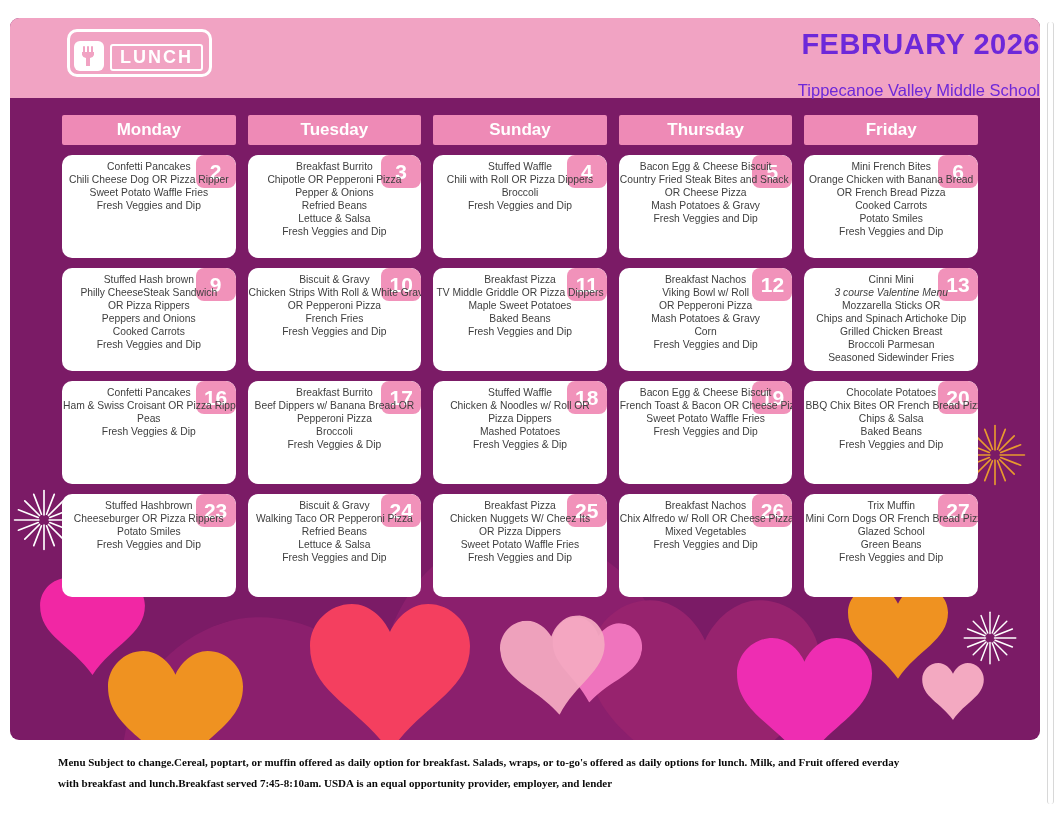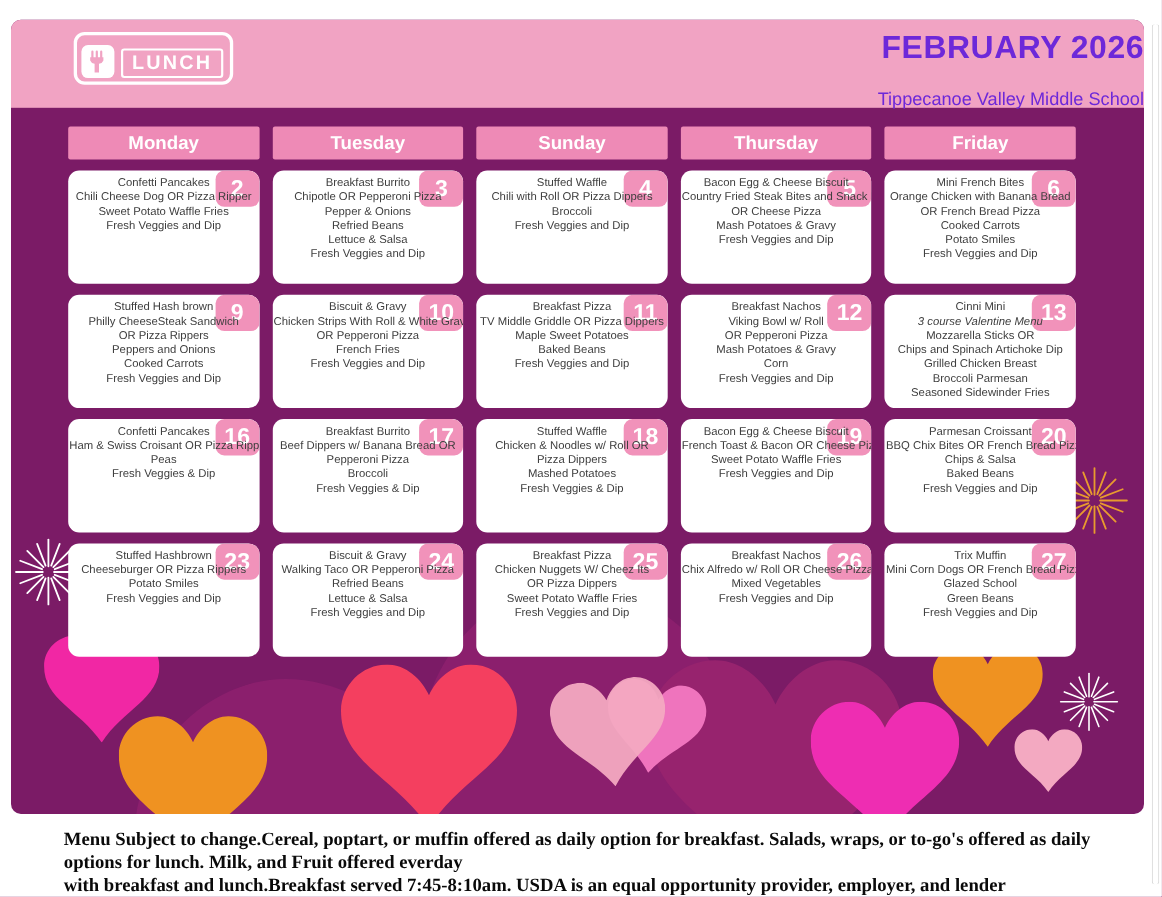--- a/index.html
+++ b/index.html
@@ -41,21 +41,21 @@
               background:#f192ba;color:#ffffff;font-weight:bold;font-size:21px;
               display:flex;align-items:center;justify-content:center;
               border-radius:8px 10px 8px 8px;}
   .menu-lines{position:relative;z-index:2;padding:5px 1px 0 1px;text-align:center;
               font-size:10.3px;line-height:13px;color:#3e3e3e;}
   .menu-line{white-space:nowrap;}
   .menu-line.em{font-weight:normal;font-style:italic;}
 
   
   .footer{position:absolute;left:58px;top:752px;width:950px;
-          font-family:"Liberation Serif",serif;font-weight:bold;font-size:17px;
+          font-family:"Liberation Serif",serif;font-weight:bold;font-size:11px;
           color:#0a0a0a;line-height:21px;}
 
   
   .scroll-track{position:absolute;left:1047px;top:22px;width:5px;height:782px;
                 border-left:1px solid #d8d8d8;border-right:1px solid #d8d8d8;
                 border-radius:3px;background:#ffffff;}
 </style>
 </head>
 <body>
 
@@ -294,21 +294,21 @@
             <div class="menu-lines">
               <div class="menu-line">Bacon Egg &amp; Cheese Biscuit</div>
               <div class="menu-line">French Toast &amp; Bacon OR Cheese Pizza</div>
               <div class="menu-line">Sweet Potato Waffle Fries</div>
               <div class="menu-line">Fresh Veggies and Dip</div>
             </div>
           </div>
           <div class="day-card">
             <div class="date-badge">20</div>
             <div class="menu-lines">
-              <div class="menu-line">Parmesan Croissant</div>
+              <div class="menu-line">Chocolate Potatoes</div>
               <div class="menu-line">BBQ Chix Bites OR French Bread Pizza</div>
               <div class="menu-line">Chips &amp; Salsa</div>
               <div class="menu-line">Baked Beans</div>
               <div class="menu-line">Fresh Veggies and Dip</div>
             </div>
           </div>
           <div class="day-card">
             <div class="date-badge">23</div>
             <div class="menu-lines">
               <div class="menu-line">Stuffed Hashbrown</div>

